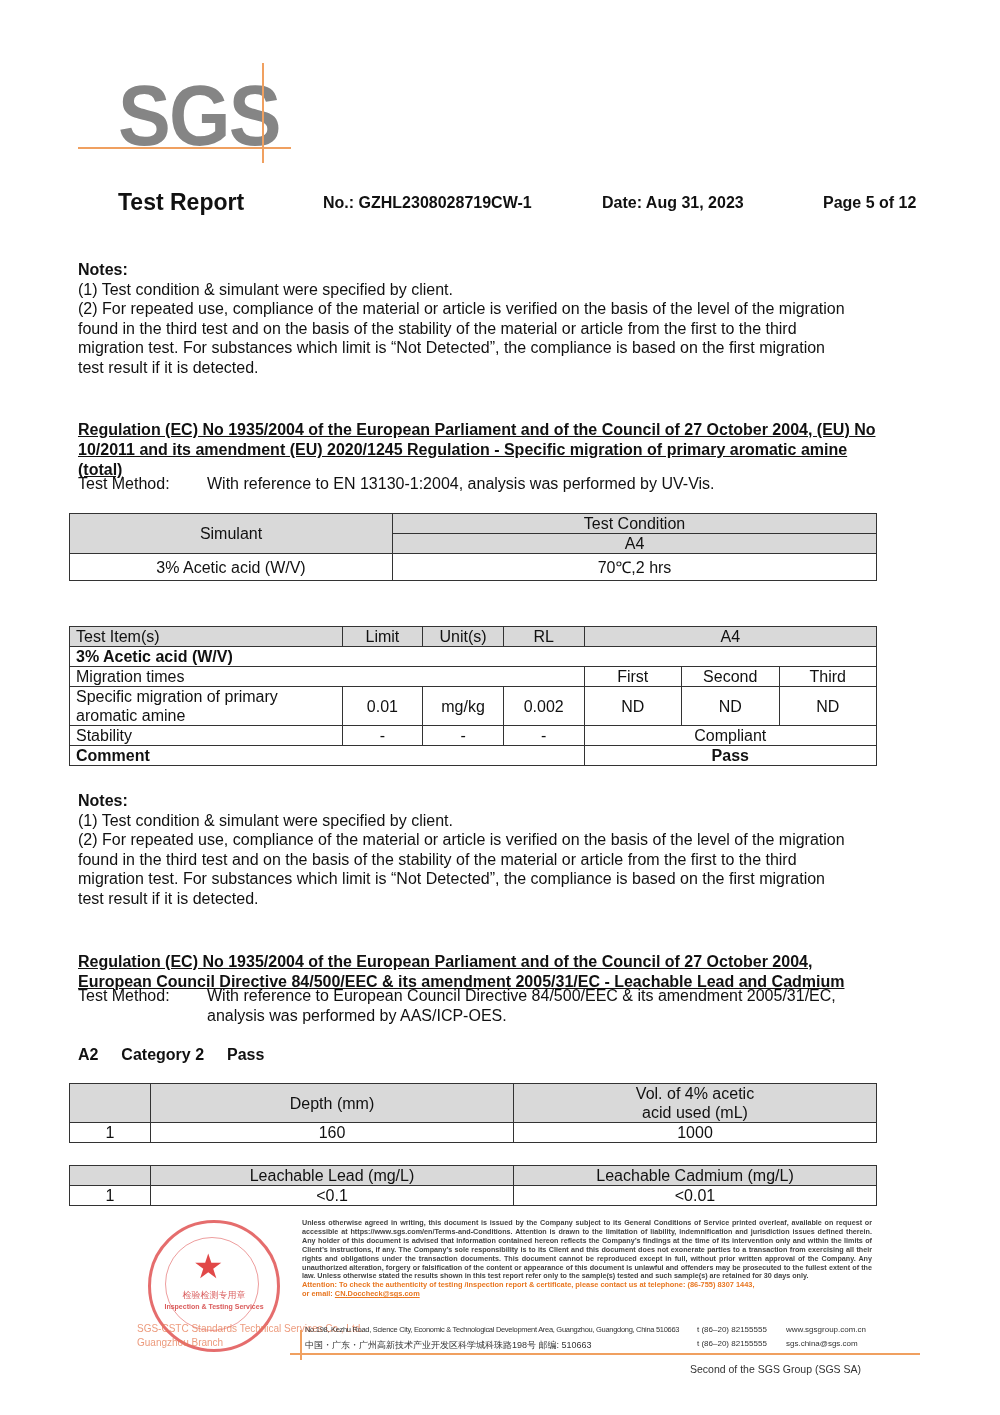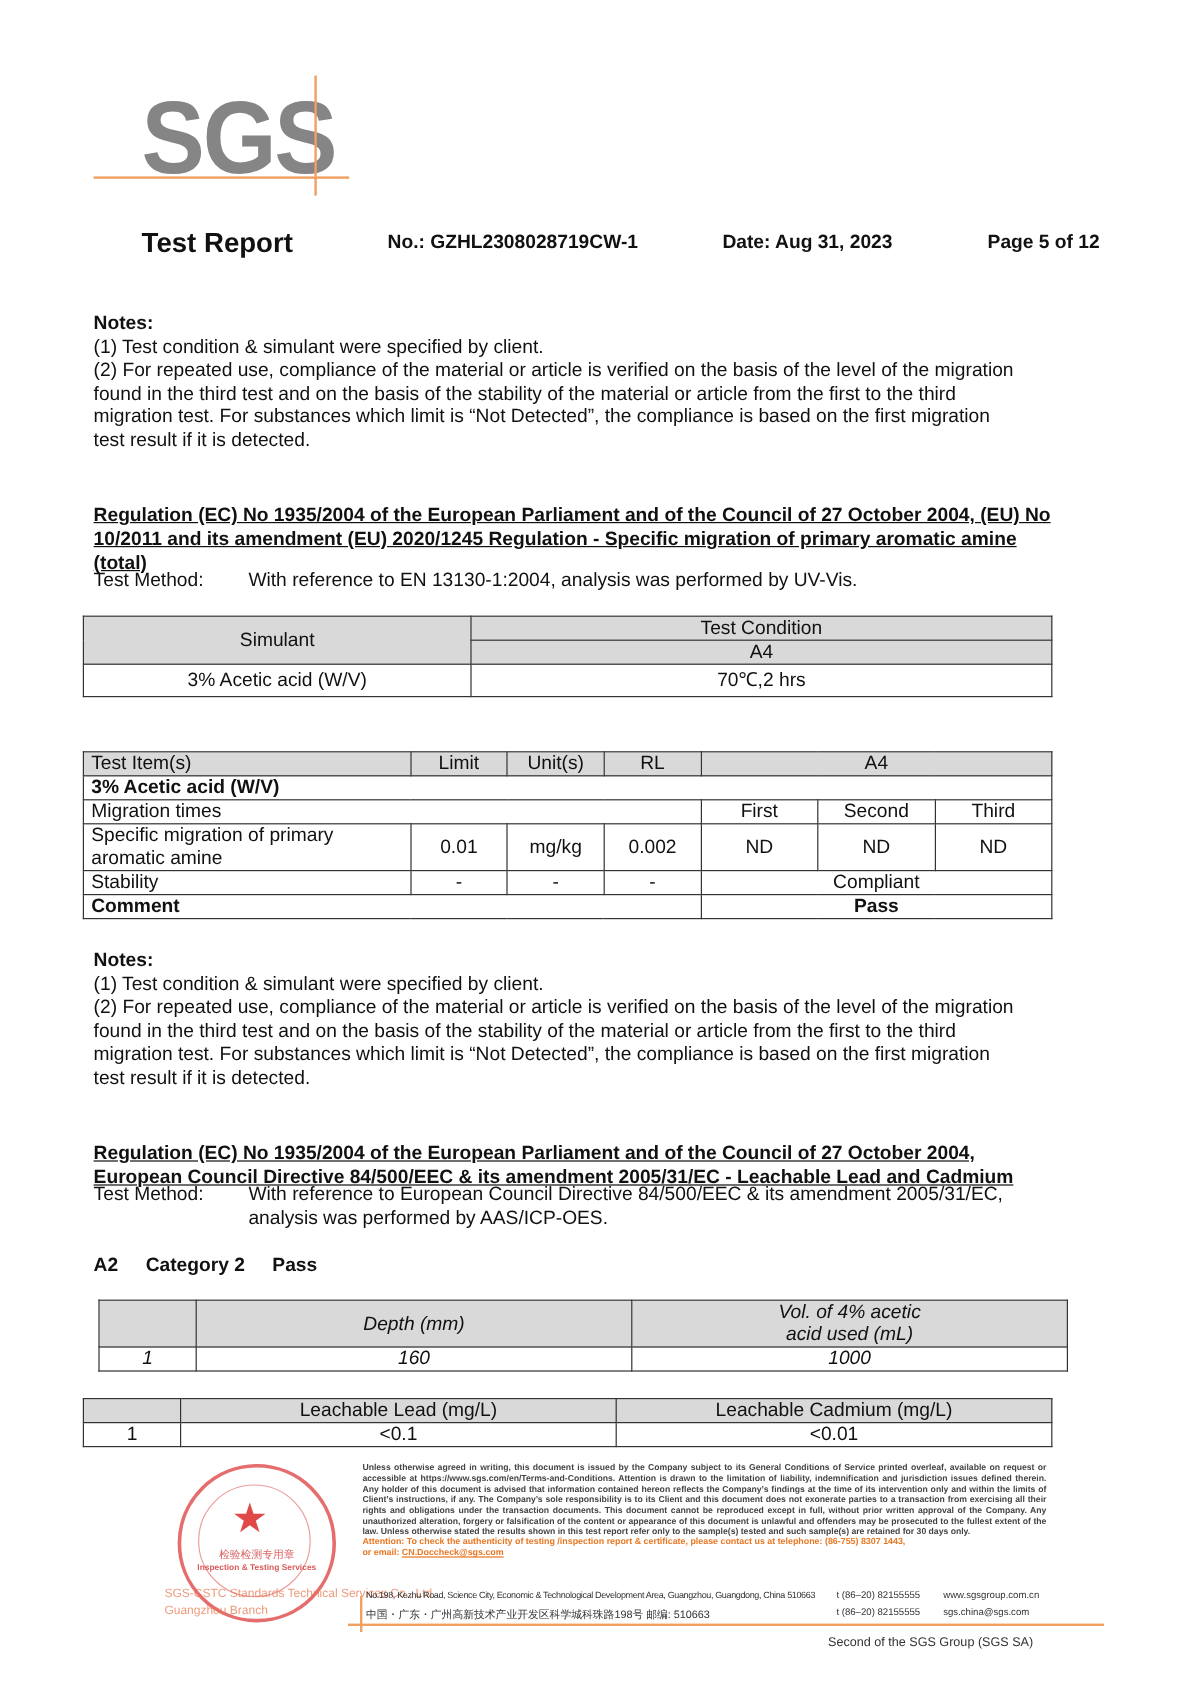--- a/index.html
+++ b/index.html
@@ -157,21 +157,21 @@
 </div>
 
 <div class="abs txt bold" style="left:78px; top:1045px;">
   <span>A2</span>
   <span style="display:inline-block; width:14px;"></span>
   <span>Category 2</span>
   <span style="display:inline-block; width:14px;"></span>
   <span>Pass</span>
 </div>
 
-<table style="left:82px; top:1083px; width:808px;font-style:italic;">
+<table style="left:69px; top:1083px; width:808px;">
   <tbody>
       <tr class="gray">
     <td class="c" style="width:68px; height:38px;"></td>
     <td class="c" style="width:350px;">Depth (mm)</td>
     <td class="c">
       <div>Vol. of 4% acetic</div>
       <div>acid used (mL)</div>
     </td>
   </tr>
   <tr>

